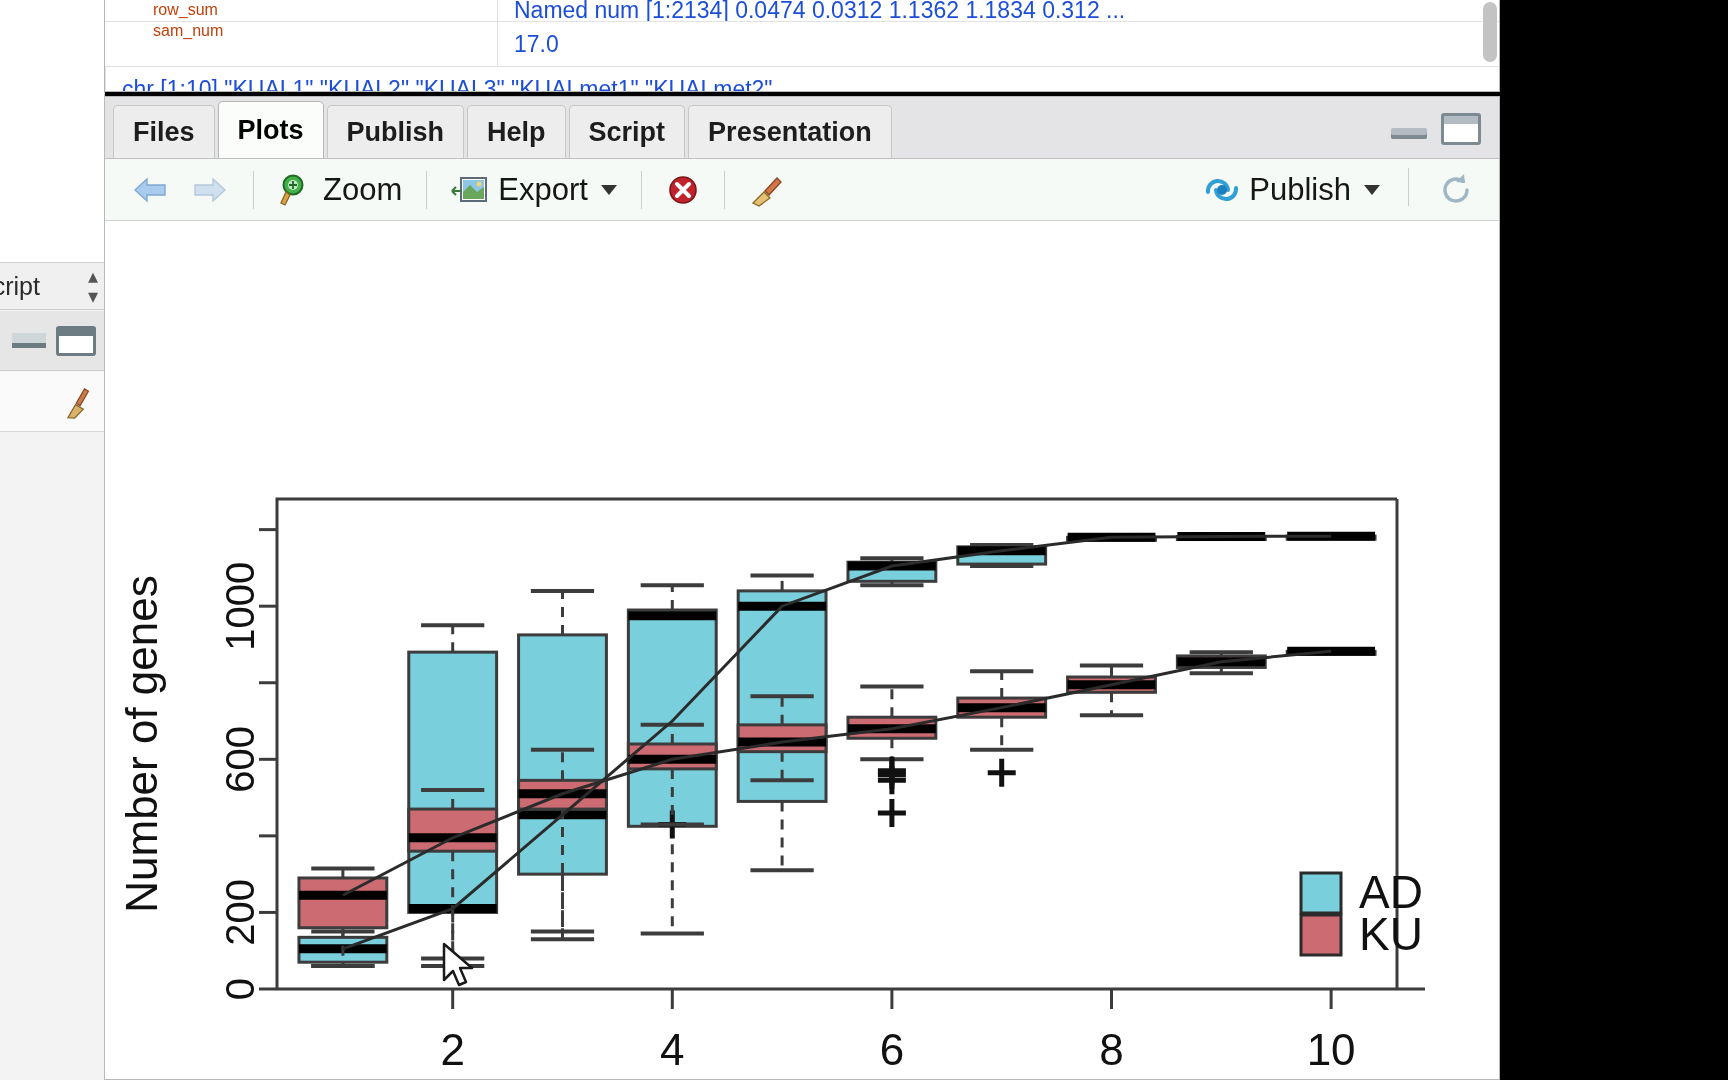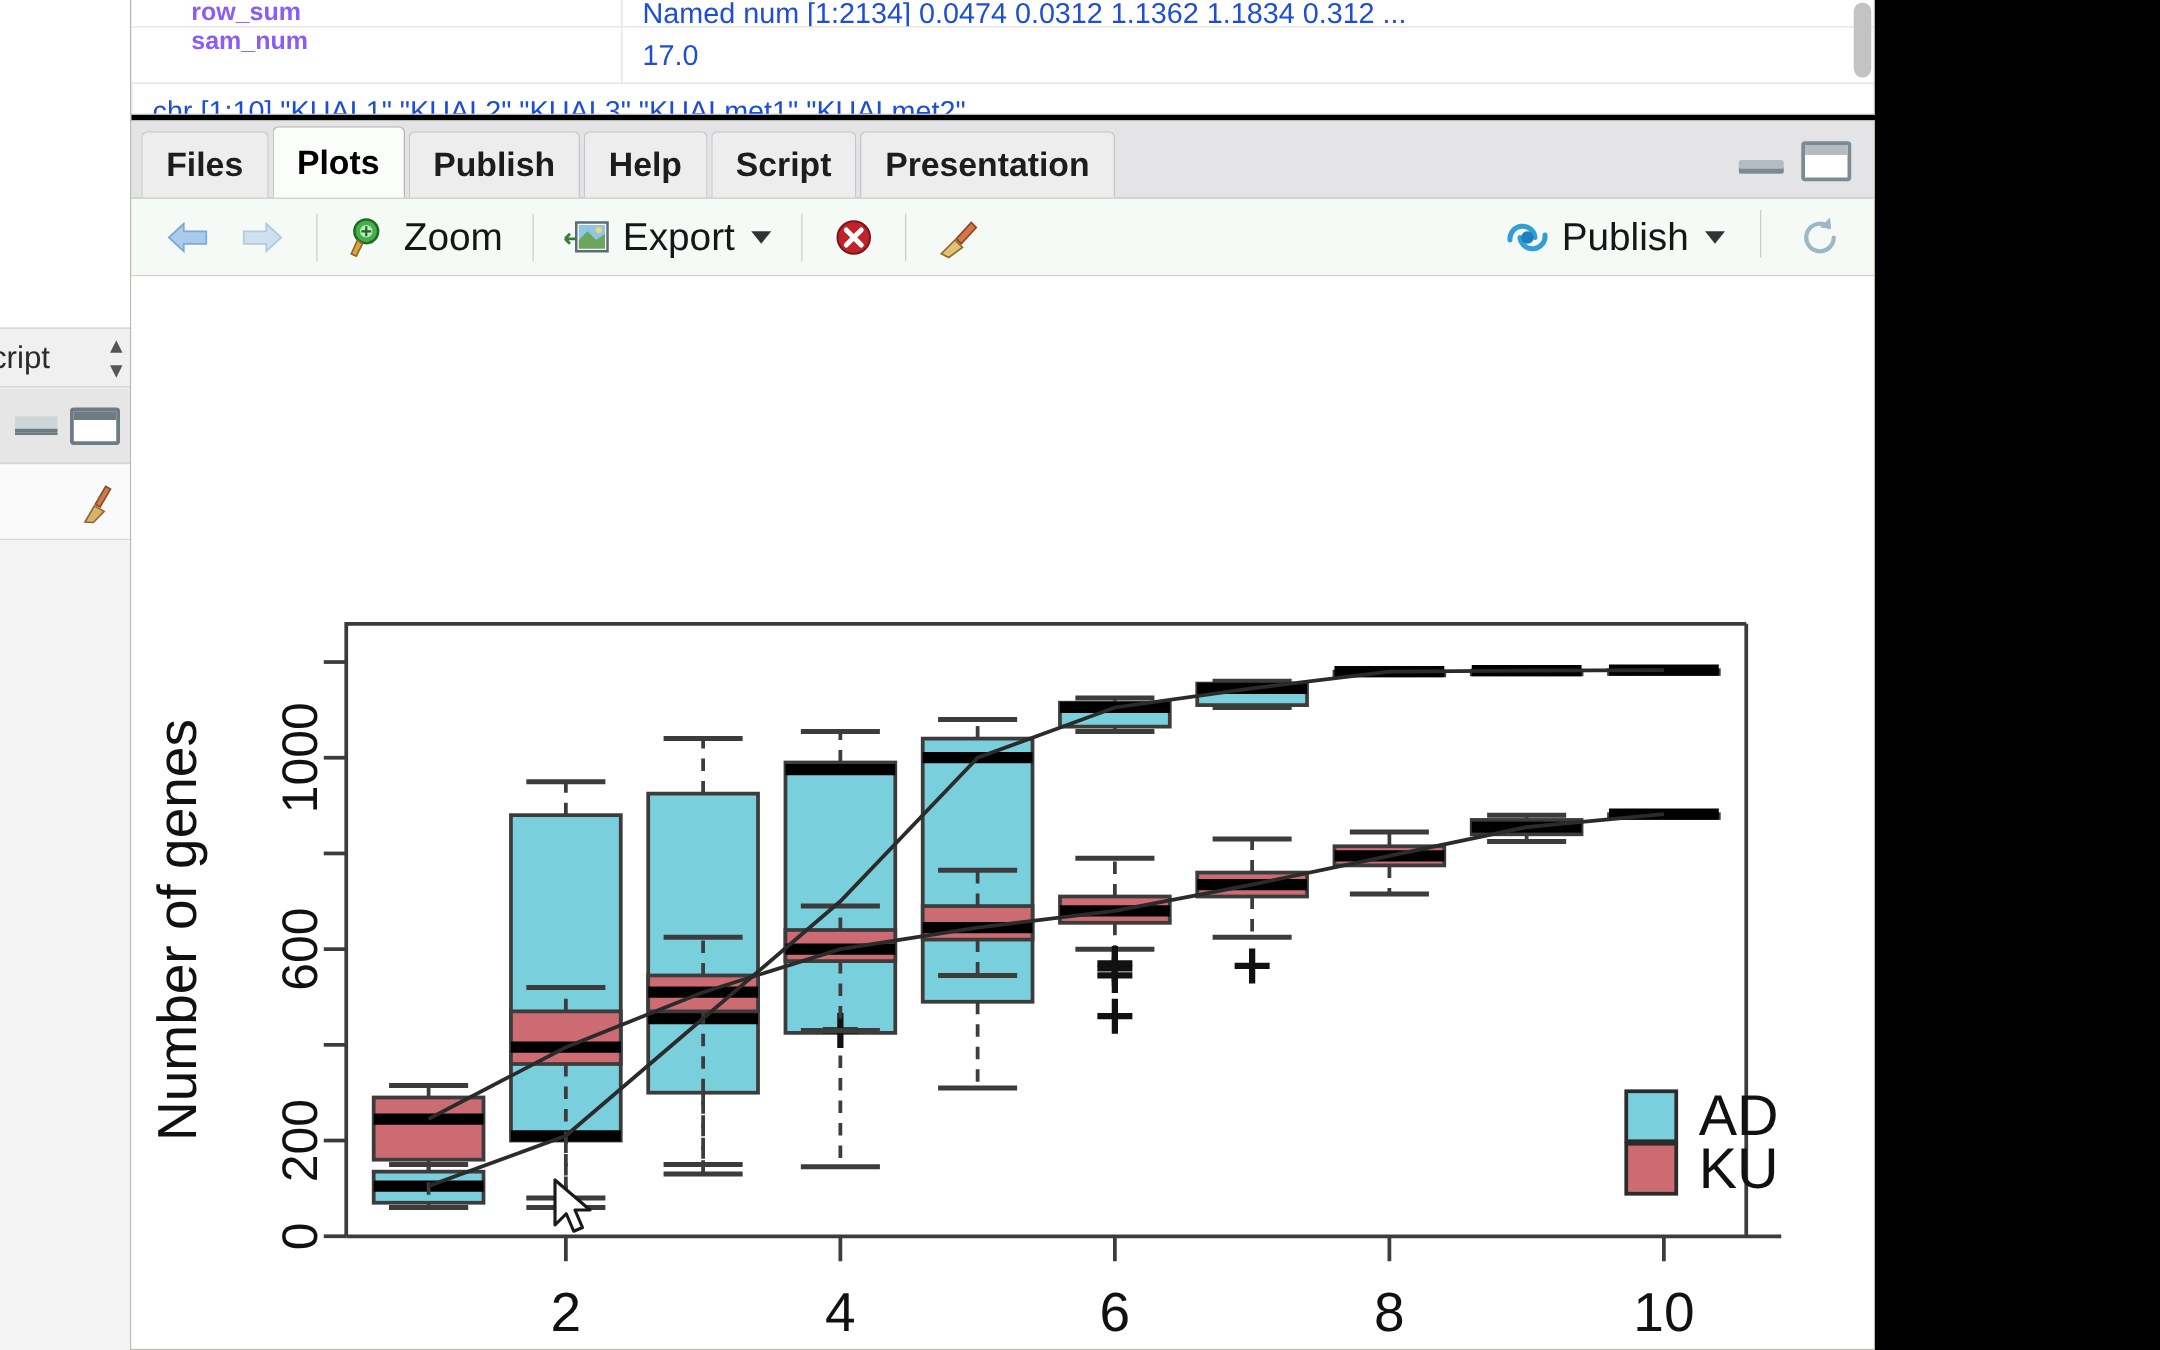--- a/index.html
+++ b/index.html
@@ -4,22 +4,22 @@
 <style>
   html,body{margin:0;padding:0;background:#000;}
   body{width:1728px;height:1080px;font-family:"Liberation Sans",sans-serif;overflow:hidden;}
   #root{position:relative;width:1728px;height:1080px;background:#000;}
 
   
   .env-pane{position:absolute;left:104px;top:0;width:1396px;height:92px;background:#fff;
             border:1px solid #b5b5b5;border-top:none;box-sizing:border-box;overflow:hidden;}
   .env-row{display:flex;height:45px;align-items:flex-start;border-bottom:1px solid #e2e2e2;box-sizing:border-box;}
   .env-row.first{height:22px;align-items:flex-end;}
-  .env-name{width:392px;padding-left:48px;box-sizing:border-box;font-size:20px;color:#8b5cf6;
-            white-space:nowrap;overflow:hidden;font-weight:bold;}
+  .env-name{width:392px;padding-left:48px;box-sizing:border-box;font-size:16px;color:#c2410c;
+            white-space:nowrap;overflow:hidden;}
   .env-val{flex:1;padding-left:16px;border-left:1px solid #e2e2e2;font-size:23px;color:#1d4ed8;
            white-space:nowrap;overflow:hidden;height:100%;display:flex;align-items:center;
            font-family:"Liberation Sans",sans-serif;}
   .env-row.first .env-name,.env-row.first .env-val{align-items:flex-end;height:22px;line-height:22px;}
   .env-scroll{position:absolute;right:2px;top:2px;width:14px;height:60px;background:#c3c3c3;border-radius:7px;}
 
   
   .left-strip{position:absolute;left:0;top:0;width:104px;height:1080px;background:#f3f3f3;}
   .ls-white{position:absolute;left:0;top:0;width:104px;height:262px;background:#fff;border-right:1px solid #c9c9c9;}
   .ls-tabbar{position:absolute;left:0;top:262px;width:104px;height:48px;background:#f0f0f0;
@@ -34,21 +34,21 @@
                border-bottom:1px solid #d8d8d8;display:flex;align-items:center;justify-content:flex-end;
                padding-right:10px;box-sizing:border-box;}
   .ls-rest{position:absolute;left:0;top:432px;width:104px;height:648px;background:#f3f3f3;}
   .mini-min{width:34px;height:13px;border:2px solid #6d7b82;border-top:none;border-left:none;border-right:none;
             background:#cfd6d9;box-shadow:inset 0 -3px 0 #6d7b82;}
   .mini-max{width:40px;height:30px;border:3px solid #6d7b82;border-radius:3px;background:#fff;box-sizing:border-box;}
   .mini-max:before{content:"";display:block;height:7px;background:#6d7b82;}
   .brush-left{width:34px;height:34px;transform:rotate(-15deg);}
 
   
-  .plots-panel{position:absolute;left:104px;top:96px;width:1396px;height:984px;background:#bef264;
+  .plots-panel{position:absolute;left:104px;top:96px;width:1396px;height:984px;background:#6d28d9;
                border:1px solid #b9b9b9;box-sizing:border-box;}
   .tabbar{position:relative;height:62px;background:#e4e4e6;border-bottom:1px solid #c0c0c0;
           display:flex;align-items:flex-end;padding-left:8px;box-sizing:border-box;}
   .tab{height:52px;padding:0 19px;display:flex;align-items:center;font-size:27px;font-weight:bold;
        color:#1d1d1d;background:#ededed;border:1px solid #c7c7c7;border-bottom:none;
        border-radius:5px 5px 0 0;margin-right:3px;cursor:default;}
   .tab.active{background:#fbfdfb;border-color:#b6b6b6;color:#000;height:56px;}
   .win-ctrls{position:absolute;right:18px;top:16px;display:flex;align-items:center;gap:14px;}
   .w-min{width:36px;height:26px;position:relative;}
   .w-min:after{content:"";position:absolute;left:0;bottom:3px;width:36px;height:11px;

